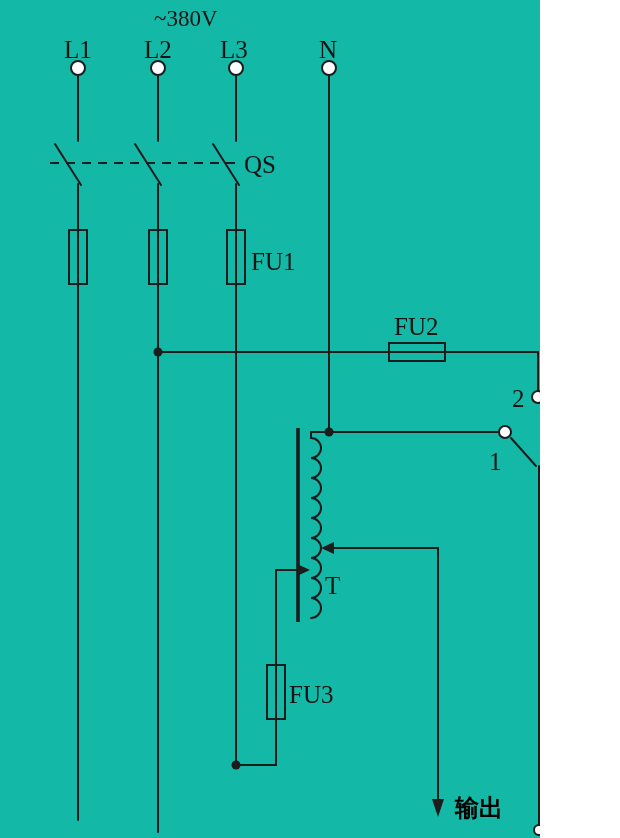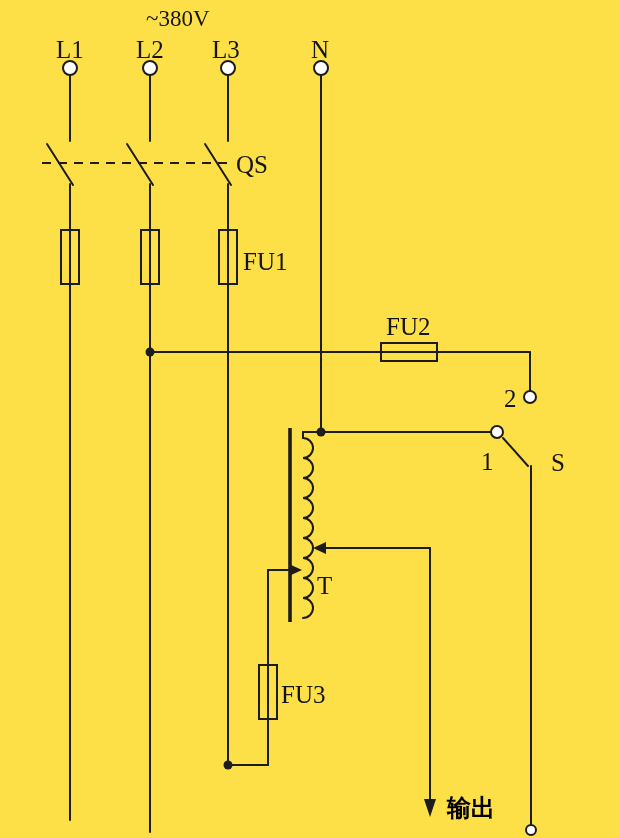--- a/index.html
+++ b/index.html
@@ -1,19 +1,20 @@
 <!DOCTYPE html>
 <html><head>
 <meta charset="utf-8">
 <style>
   html,body{margin:0;padding:0;background:#ffffff;}
   .canvas{
-    width:620px;height:838px;position:relative;
-    background:#fde047;overflow:hidden;
+    width:532px;height:838px;position:relative;
+    background:#14b8a6;overflow:hidden;
     font-family:"Liberation Serif", serif;
+    padding-left:8px;
   }
   svg{display:block;}
   .wire{stroke:#1c1c1c;stroke-width:2;fill:none;stroke-linecap:round;}
   .core{stroke:#1c1c1c;stroke-width:3.6;fill:none;stroke-linecap:butt;}
   .dash{stroke:#1c1c1c;stroke-width:1.8;fill:none;stroke-dasharray:9 7;}
   .terminal{fill:#fdfdfd;stroke:#1c1c1c;stroke-width:2;}
   .dot{fill:#1c1c1c;stroke:none;}
   .fuse{fill:none;stroke:#1c1c1c;stroke-width:2;}
   .arrow{fill:#1c1c1c;stroke:none;}
   .lbl{font-family:"Liberation Serif", serif;font-size:25px;fill:#141414;}

